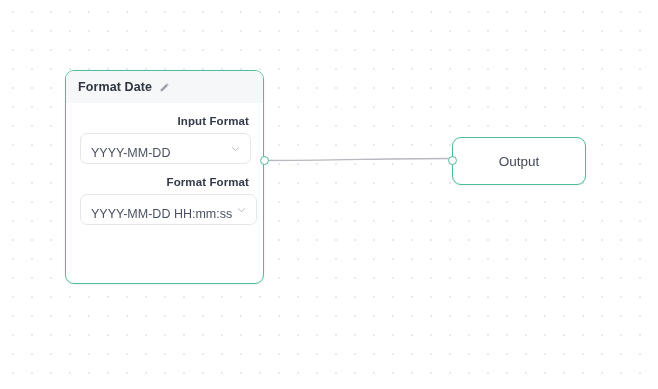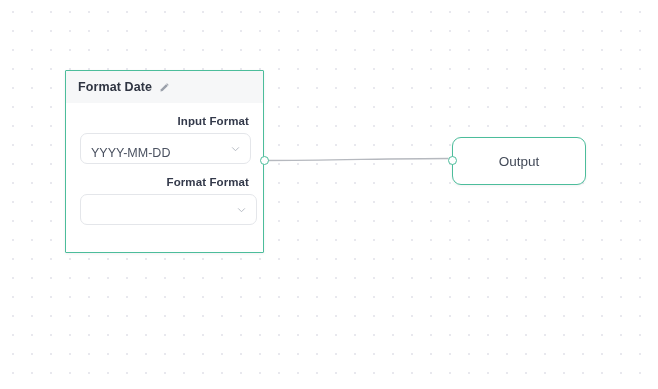--- a/index.html
+++ b/index.html
@@ -30,25 +30,25 @@
     height: 389px;
     pointer-events: none;
   }
 
   
   #format-date-node {
     position: absolute;
     left: 65px;
     top: 70px;
     width: 199px;
-    height: 183px;
+    height: 214px;
     box-sizing: border-box;
     background: #ffffff;
     border: 1.4px solid #4cbd9b;
-    border-radius: 1px;
+    border-radius: 9px;
     box-shadow: 0 1px 3px rgba(16, 24, 40, 0.06);
     overflow: hidden;
   }
 
   .node-header {
     height: 32px;
     box-sizing: border-box;
     background: #f6f7f8;
     display: flex;
     align-items: center;
@@ -184,20 +184,21 @@
           <span class="select-value">YYYY-MM-DD</span>
           <svg class="chevron-icon" viewBox="0 0 16 16">
             <path d="M3.5 6 L8 10.5 L12.5 6" fill="none" stroke="#b4b9c2" stroke-width="1.4" stroke-linecap="round" stroke-linejoin="round"></path>
           </svg>
         </div>
       </div>
 
       <div class="field">
         <div class="field-label">Format Format</div>
         <div class="select-box narrow">
+          <span class="select-value">YYYY-MM-DD HH:mm:ss</span>
           <svg class="chevron-icon" viewBox="0 0 16 16">
             <path d="M3.5 6 L8 10.5 L12.5 6" fill="none" stroke="#b4b9c2" stroke-width="1.4" stroke-linecap="round" stroke-linejoin="round"></path>
           </svg>
         </div>
       </div>
 
     </div>
   </div>
 
   <div id="output-node">

